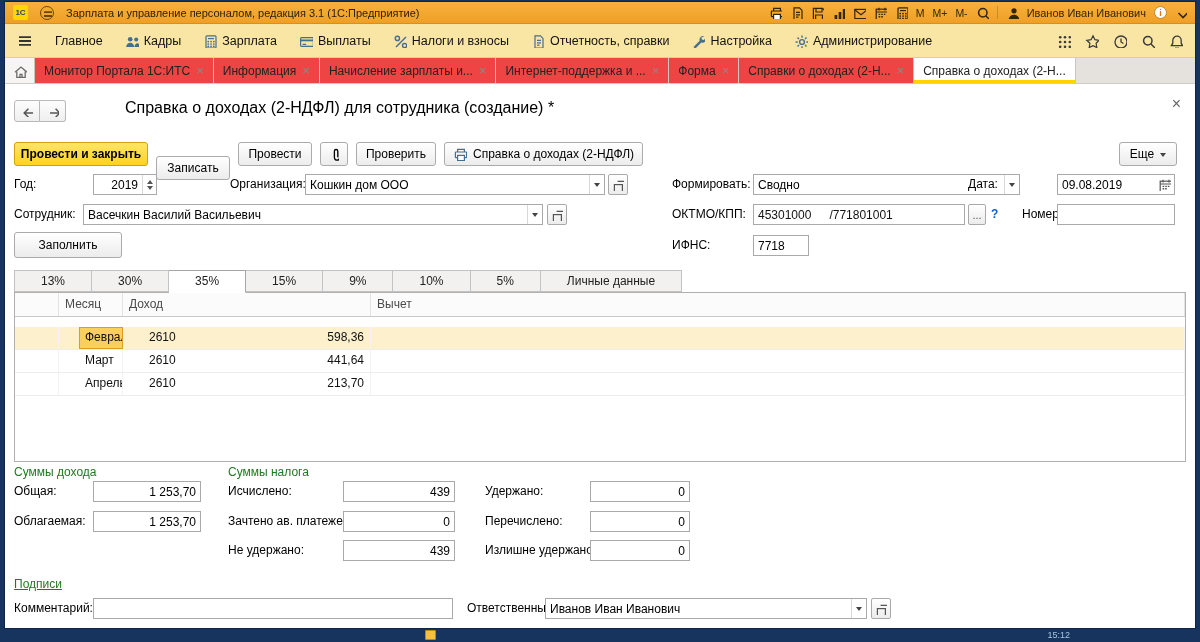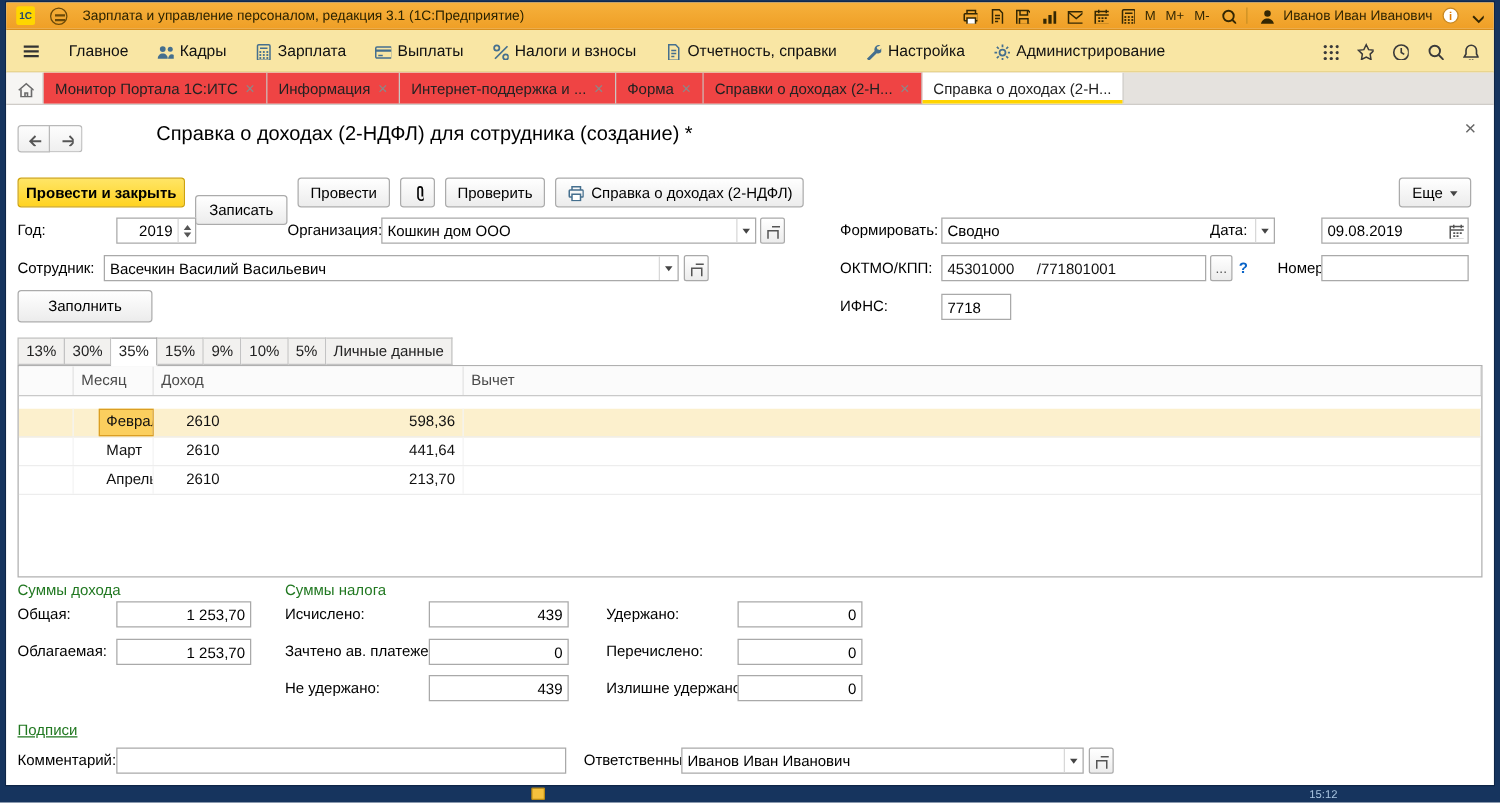--- a/index.html
+++ b/index.html
@@ -65,21 +65,21 @@
   .spin { width:14px; height:100%; border-left:1px solid #d8d8d8; display:flex; flex-direction:column; align-items:center; justify-content:center; gap:2px; cursor:pointer; flex:0 0 auto; }
   .tri-up-s { width:0; height:0; border:3px solid transparent; border-bottom:4px solid #555; border-top:0; }
   .tri-dn-s { width:0; height:0; border:3px solid transparent; border-top:4px solid #555; border-bottom:0; }
   .sqbtn { position:absolute; height:21px; border:1px solid #a9a9a9; background:linear-gradient(#fff,#ececec); border-radius:2px; display:flex; align-items:center; justify-content:center; color:#555; cursor:pointer; font-size:11px; }
   .help { position:absolute; line-height:21px; color:#0a64c8; font-weight:bold; cursor:pointer; }
   .pairfld { gap:18px; padding:0 4px; }
   .pairfld span { white-space:nowrap; }
 
   
   .rtabs { position:absolute; display:flex; align-items:flex-end; z-index:3; }
-  .rtab { height:22px; line-height:21px; padding:0 6px; background:#f2f1ef; border:1px solid #c3c3c3; border-left:none; font-size:12px; cursor:pointer; color:#222; }
+  .rtab { height:22px; line-height:21px; padding:0 26px; background:#f2f1ef; border:1px solid #c3c3c3; border-left:none; font-size:12px; cursor:pointer; color:#222; }
   .rtab:first-child { border-left:1px solid #c3c3c3; }
   .rtab.active { height:23px; background:#fff; border-color:#a5a5a5; border-bottom:1px solid #fff; margin-bottom:-1px; }
 
   
   .table { position:absolute; border:1px solid #b0b0b0; background:#fff; overflow:hidden; }
   .thead, .trow { display:grid; grid-template-columns:44px 64px 248px 1fr; }
   .thead { height:24px; background:#fbfbfb; border-bottom:1px solid #c9c9c9; color:#4a4a4a; }
   .th { padding:4px 6px; border-right:1px solid #e3e3e3; font-size:12px; white-space:nowrap; overflow:hidden; }
   .tbody { padding-top:10px; }
   .trow { height:23px; border-bottom:1px solid #ededed; cursor:pointer; }
@@ -334,20 +334,24 @@
           <svg class="ic14">
             <use href="#i-home"></use>
           </svg>
         </div>
     <div class="tab">
           <span>Монитор Портала 1С:ИТС</span>
           <span class="x"></span>
         </div>
     <div class="tab">
           <span>Информация</span>
+          <span class="x"></span>
+        </div>
+    <div class="tab">
+          <span>Начисление зарплаты и...</span>
           <span class="x"></span>
         </div>
     <div class="tab">
           <span>Интернет-поддержка и ...</span>
           <span class="x"></span>
         </div>
     <div class="tab">
           <span>Форма</span>
           <span class="x"></span>
         </div>

